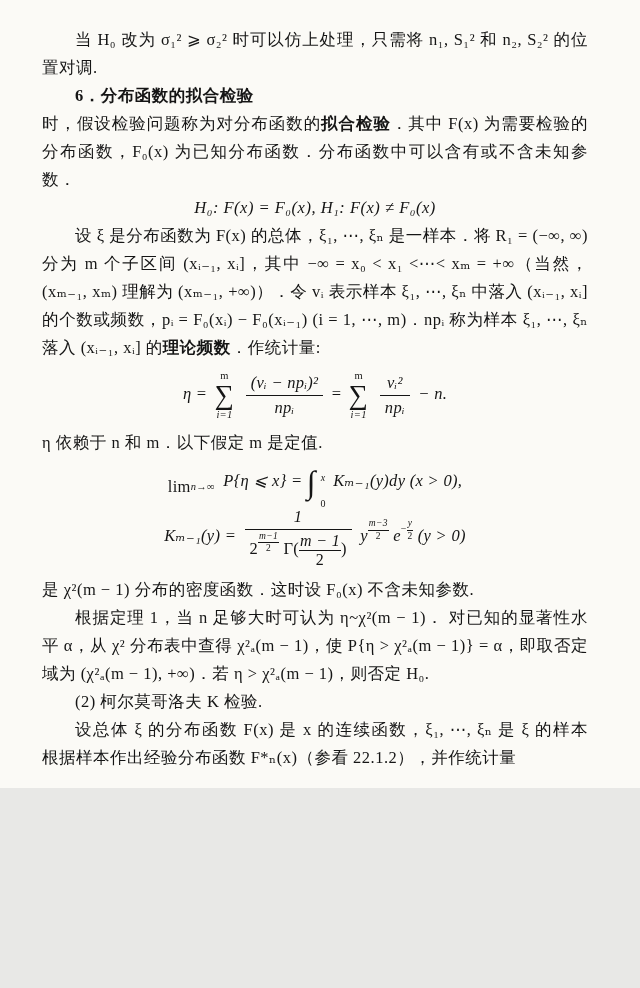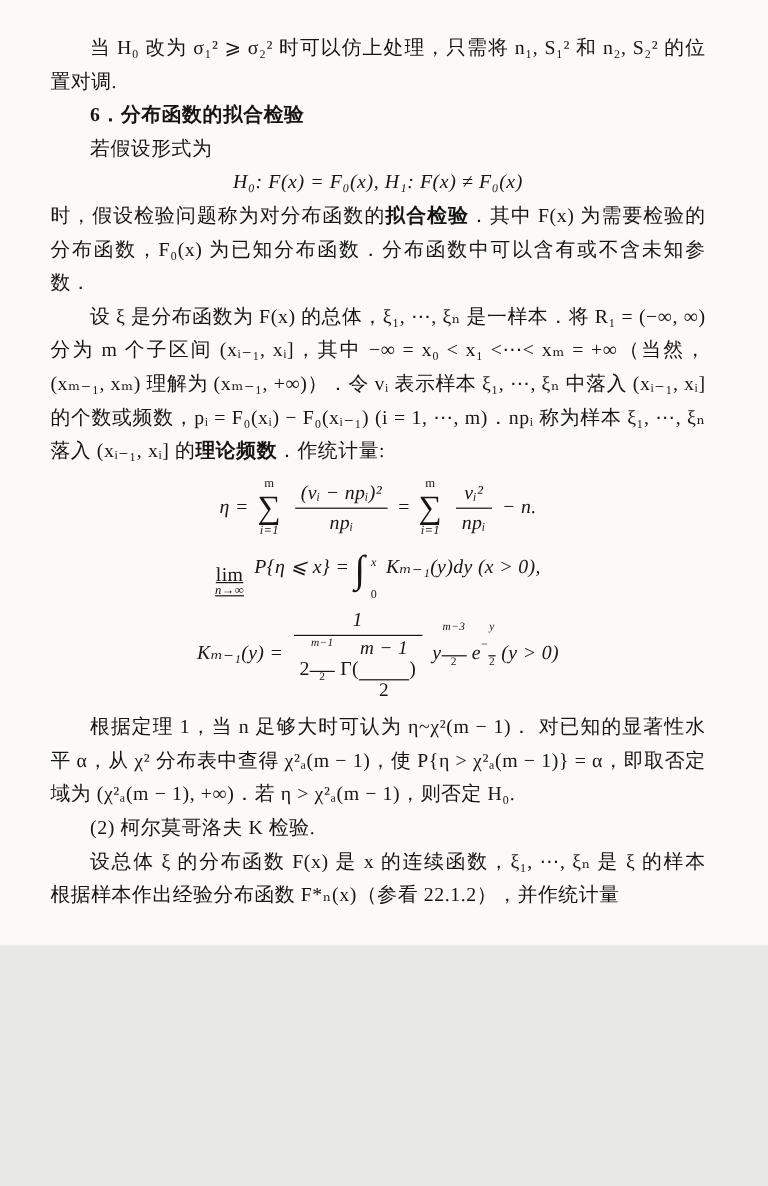--- a/index.html
+++ b/index.html
@@ -20,44 +20,43 @@
   .subhead{font-weight:bold;}
   .formula{font-size:16.5px;line-height:26px;text-align:center;margin:8px 0;font-style:italic;letter-spacing:0.3px;}
   .formula .rm{font-style:normal;}
   .bigop{display:inline-flex;flex-direction:column;align-items:center;vertical-align:middle;margin:0 3px;line-height:1;}
   .op-sym{font-size:27px;font-style:normal;}
   .op-limit{font-size:10.5px;line-height:1.15;}
   .frac{display:inline-block;vertical-align:middle;text-align:center;margin:0 4px;line-height:1.2;}
   .frac .num{display:block;padding:0 5px 2px;border-bottom:1.3px solid #151515;font-style:italic;}
   .frac .den{display:block;padding:2px 5px 0;}
   .minifrac{display:inline-block;vertical-align:middle;text-align:center;font-size:9.5px;line-height:1;}
-  .minifrac .mnum{display:block;border-bottom:1px solid #151515;padding:0 1px 17px;}
+  .minifrac .mnum{display:block;border-bottom:1px solid #151515;padding:0 1px 1px;}
   .minifrac .mden{display:block;padding-top:1px;}
   .supx{vertical-align:9px;font-size:10px;}
-  .limstack{display:inline-flex;flex-direction:column;align-items:center;vertical-align:-6px;line-height:1.05;margin-right:4px;text-decoration:underline;}
+  .limstack{display:inline-flex;flex-direction:row;align-items:center;vertical-align:-6px;line-height:1.05;margin-right:4px;}
   .int-sym{font-size:32px;font-style:normal;vertical-align:middle;}
   .int-limits{display:inline-flex;flex-direction:column;justify-content:space-between;height:34px;font-size:10px;vertical-align:middle;margin:0 3px 0 0;}
   .gap-top{margin-top:6px;}
   b{letter-spacing:0.5px;}
 </style>
 </head>
 <body>
 
 <div class="page">
 
   <p class="para indent">当 H₀ 改为 σ₁² ⩾ σ₂² 时可以仿上处理，只需将 n₁, S₁² 和 n₂, S₂² 的位置对调.</p>
 
 
   <p class="para indent subhead">6．分布函数的拟合检验</p>
 
-  <p class="para indent">若假设形式为</p>
+
+  <p class="para"><span>时，假设检验问题称为对分布函数的</span><b>拟合检验</b><span>．其中 F(x) 为需要检验的分布函数，F₀(x) 为已知分布函数．分布函数中可以含有或不含未知参数．</span></p>
 
   <p class="para center" style="font-style:italic;">H₀:  F(x) = F₀(x),   H₁:  F(x) ≠ F₀(x)</p>
-
-  <p class="para"><span>时，假设检验问题称为对分布函数的</span><b>拟合检验</b><span>．其中 F(x) 为需要检验的分布函数，F₀(x) 为已知分布函数．分布函数中可以含有或不含未知参数．</span></p>
 
 
   <p class="para indent"><span>设 ξ 是分布函数为 F(x) 的总体，ξ₁, ⋯, ξₙ 是一样本．将 R₁ = (−∞, ∞) 分为 m 个子区间 (xᵢ₋₁, xᵢ]，其中 −∞ = x₀ &lt; x₁ &lt;⋯&lt; xₘ = +∞（当然，(xₘ₋₁, xₘ) 理解为 (xₘ₋₁, +∞)）．令 vᵢ 表示样本 ξ₁, ⋯, ξₙ 中落入 (xᵢ₋₁, xᵢ] 的个数或频数，pᵢ = F₀(xᵢ) − F₀(xᵢ₋₁) (i = 1, ⋯, m)．npᵢ 称为样本 ξ₁, ⋯, ξₙ 落入 (xᵢ₋₁, xᵢ] 的</span><b>理论频数</b><span>．作统计量:</span></p>
 
   <div class="formula">
     <span>η =</span>
     <span class="bigop">
         <span class="op-limit rm">m</span>
         <span class="op-sym">∑</span>
         <span class="op-limit">i=1</span>
@@ -66,20 +65,21 @@
     <span class="rm">=</span>
     <span class="bigop">
         <span class="op-limit rm">m</span>
         <span class="op-sym">∑</span>
         <span class="op-limit">i=1</span>
       </span>
     <span class="frac"><span class="num">vᵢ²</span><span class="den">npᵢ</span></span>
     <span>− n.</span>
   </div>
 
+  <p class="para">η 依赖于 n 和 m．以下假定 m 是定值.</p>
 
 
   <div class="formula">
     <span class="limstack">
         <span class="rm">lim</span>
         <span class="op-limit">n→∞</span>
       </span>
     <span>P{η ⩽ x} =</span>
     <span class="int-sym">∫</span>
     <span class="int-limits">
@@ -91,20 +91,21 @@
 
 
   <div class="formula gap-top">
     <span>Kₘ₋₁(y) =</span>
     <span class="frac"><span class="num rm">1</span><span class="den"><span class="rm">2</span><span class="supx"><span class="minifrac"><span class="mnum">m−1</span><span class="mden rm">2</span></span></span>&nbsp;<span class="rm">Γ(</span><span class="minifrac" style="font-size:16px;"><span class="mnum">m − 1</span><span class="mden rm">2</span></span><span class="rm">)</span></span></span>
     <span>y</span><span class="supx"><span class="minifrac"><span class="mnum">m−3</span><span class="mden rm">2</span></span></span>
     <span>e</span><span class="supx"><span class="rm">−</span><span class="minifrac"><span class="mnum">y</span><span class="mden rm">2</span></span></span>
     <span>(y &gt; 0)</span>
   </div>
 
+  <p class="para">是 χ²(m − 1) 分布的密度函数．这时设 F₀(x) 不含未知参数.</p>
 
   <p class="para indent">根据定理 1，当 n 足够大时可认为 η~χ²(m − 1)． 对已知的显著性水平 α，从 χ² 分布表中查得 χ²ₐ(m − 1)，使 P{η &gt; χ²ₐ(m − 1)} = α，即取否定域为 (χ²ₐ(m − 1), +∞)．若 η &gt; χ²ₐ(m − 1)，则否定 H₀.</p>
 
 
   <p class="para indent">(2) 柯尔莫哥洛夫 K 检验.</p>
 
   <p class="para indent">设总体 ξ 的分布函数 F(x) 是 x 的连续函数，ξ₁, ⋯, ξₙ 是 ξ 的样本　根据样本作出经验分布函数 F*ₙ(x)（参看 22.1.2），并作统计量</p>
 
 </div>
 

